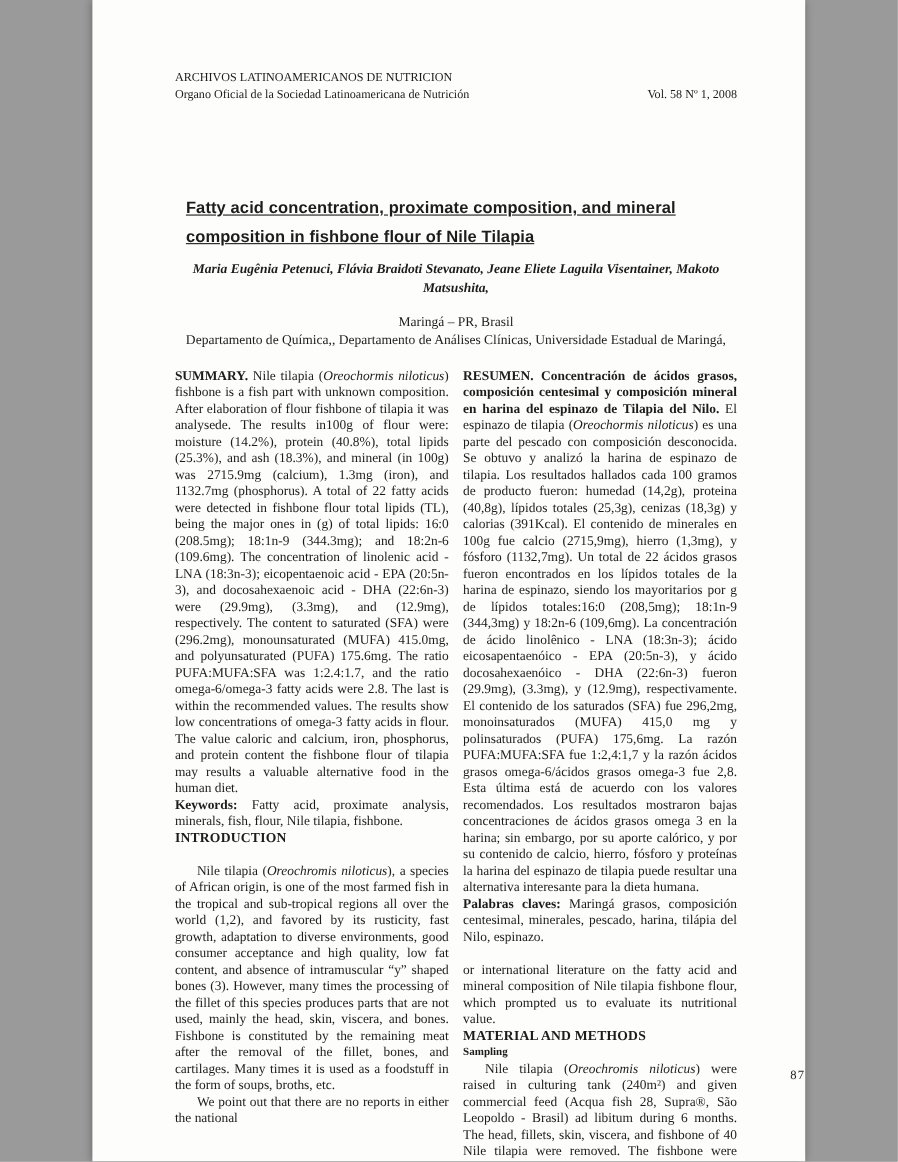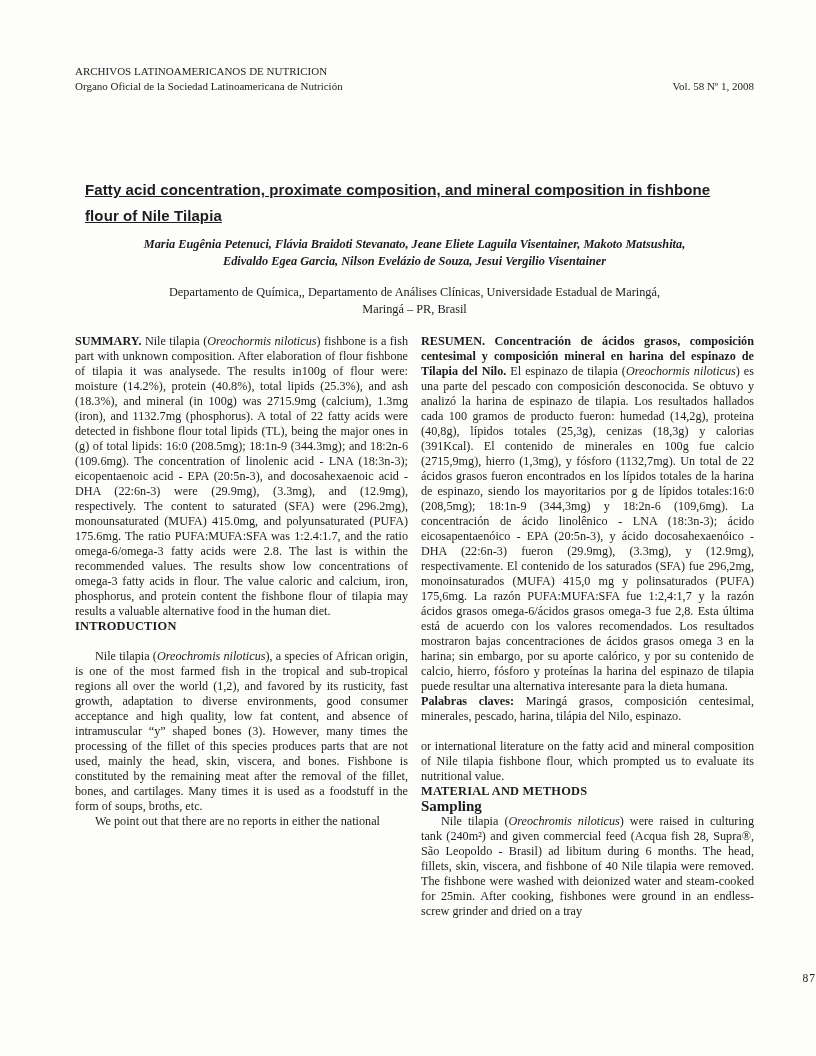--- a/index.html
+++ b/index.html
@@ -1,18 +1,18 @@
 <!DOCTYPE html>
 <html><head>
 <meta charset="utf-8">
 <style>
   html,body { margin:0; padding:0; background:#9a9a9a; }
   .page {
     position:relative;
-    width:816px; height:1056px;
+    width:648px; height:1056px;
     margin:0 auto;
     background:#fdfdfb;
     color:#1c1c1c;
     font-family:"Liberation Serif", serif;
     overflow:hidden;
     box-shadow:0 0 8px rgba(0,0,0,.35);
   }
   
   .journal-header {
     position:absolute; top:64px; left:75px; right:62px;
@@ -52,21 +52,21 @@
   .rb { font-weight:bold; }
   .ri { font-style:italic; }
   .section-heading {
     text-align:center; font-weight:bold;
     font-size:12.4px; letter-spacing:.2px;
     margin:0;
   }
   .intro-heading { margin-top:82px; }
   .methods-heading { margin-top:15px; }
   .sub-heading {
-    font-weight:bold; font-size:15px; margin:15px 0 0 0;
+    font-weight:bold; font-size:10px; margin:15px 0 0 0;
   }
   .indent { text-indent:20px; }
   .after-blank { margin-top:15px !important; }
   
   .page-number {
     position:absolute; top:972px; left:0; right:0;
     text-align:right; font-size:11.5px; letter-spacing:1px;
   }
 </style>
 </head>
@@ -79,32 +79,32 @@
       <div>ARCHIVOS LATINOAMERICANOS DE NUTRICION</div>
       <div>Organo Oficial de la Sociedad Latinoamericana de Nutrición</div>
     </div>
     <div class="journal-issue">Vol. 58  Nº 1, 2008</div>
   </div>
 
   <h1 class="article-title">Fatty acid concentration, proximate composition, and mineral composition in fishbone flour of Nile Tilapia</h1>
 
   <div class="authors">
     <div>Maria Eugênia Petenuci, Flávia Braidoti Stevanato, Jeane Eliete Laguila Visentainer, Makoto Matsushita,</div>
-    <div>Edivaldo Egea Garcia, Nilson Evelázio de Souza, Jesui Vergilio Visentainer</div>
   </div>
 
   <div class="affiliation">
+    <div>Maringá – PR, Brasil</div>
     <div>Departamento de Química,, Departamento de Análises Clínicas, Universidade Estadual de Maringá,</div>
-    <div>Maringá – PR, Brasil</div>
   </div>
 
   <div class="columns">
 
     <div class="col">
       <p><span class="rb">SUMMARY. </span><span>Nile tilapia (</span><span class="ri">Oreochormis niloticus</span><span>) fishbone is a fish part with unknown composition. After elaboration of flour fishbone of tilapia it was analysede. The results in100g of flour were: moisture (14.2%), protein (40.8%), total lipids (25.3%), and ash (18.3%), and mineral (in 100g) was 2715.9mg (calcium), 1.3mg (iron), and 1132.7mg (phosphorus). A total of 22 fatty acids were detected in fishbone flour total lipids (TL), being the major ones in (g) of total lipids: 16:0 (208.5mg); 18:1n-9 (344.3mg); and 18:2n-6 (109.6mg). The concentration of linolenic acid - LNA (18:3n-3); eicopentaenoic acid - EPA (20:5n-3), and docosahexaenoic acid - DHA (22:6n-3) were (29.9mg), (3.3mg), and (12.9mg), respectively. The content to saturated (SFA) were (296.2mg), monounsaturated (MUFA) 415.0mg, and polyunsaturated (PUFA) 175.6mg. The ratio PUFA:MUFA:SFA was 1:2.4:1.7, and the ratio omega-6/omega-3 fatty acids were 2.8.  The last is within the recommended values. The results show low concentrations of omega-3 fatty acids in flour. The value caloric and calcium, iron, phosphorus, and protein content the fishbone flour of tilapia may results a valuable alternative food in the human diet.</span></p>
+      <p><span class="rb">Keywords: </span><span>Fatty acid, proximate analysis, minerals, fish, flour, Nile tilapia, fishbone.</span></p>
       <p class="section-heading intro-heading">INTRODUCTION</p>
       <p class="indent after-blank"><span>Nile tilapia (</span><span class="ri">Oreochromis niloticus</span><span>), a species of African origin, is one of the most farmed fish in the tropical and sub-tropical regions all over the world (1,2), and favored by its rusticity, fast growth, adaptation to diverse environments, good consumer acceptance and high quality, low fat content, and absence of intramuscular “y” shaped bones (3). However, many times the processing of the fillet of this species produces parts that are not used, mainly the head, skin, viscera, and bones. Fishbone is constituted by the remaining meat after the removal of the fillet, bones, and cartilages. Many times it is used as a foodstuff in the form of soups, broths, etc.</span></p>
       <p class="indent"><span>We point out that there are no reports in either the national</span></p>
     </div>
 
     <div class="col">
       <p><span class="rb">RESUMEN. Concentración de ácidos grasos, composición centesimal y composición mineral en harina del espinazo de Tilapia del Nilo. </span><span>El espinazo de tilapia (</span><span class="ri">Oreochormis niloticus</span><span>) es una parte del pescado con composición desconocida. Se obtuvo y analizó la harina de espinazo de tilapia. Los resultados hallados cada 100 gramos de producto fueron: humedad (14,2g), proteina (40,8g), lípidos totales (25,3g), cenizas (18,3g) y calorias (391Kcal). El contenido de minerales en  100g  fue calcio (2715,9mg), hierro (1,3mg), y fósforo (1132,7mg). Un total de 22 ácidos grasos fueron encontrados en los lípidos totales de la harina de  espinazo, siendo los mayoritarios por g de lípidos totales:16:0 (208,5mg); 18:1n-9 (344,3mg)  y 18:2n-6 (109,6mg). La concentración de ácido linolênico - LNA (18:3n-3); ácido eicosapentaenóico - EPA (20:5n-3), y ácido docosahexaenóico - DHA (22:6n-3) fueron (29.9mg), (3.3mg), y (12.9mg), respectivamente. El contenido de  los saturados (SFA) fue  296,2mg, monoinsaturados (MUFA) 415,0 mg y polinsaturados (PUFA) 175,6mg. La razón PUFA:MUFA:SFA fue 1:2,4:1,7 y la razón ácidos grasos omega-6/ácidos grasos omega-3 fue 2,8. Esta última está de acuerdo con los valores recomendados. Los resultados mostraron bajas concentraciones de ácidos grasos omega 3 en la harina; sin embargo, por su aporte calórico, y por su contenido de calcio, hierro, fósforo y proteínas la harina del espinazo de tilapia puede resultar  una alternativa interesante para la dieta humana.</span></p>
       <p><span class="rb">Palabras claves: </span><span>Maringá grasos, composición centesimal, minerales, pescado, harina, tilápia del Nilo, espinazo.</span></p>
       <p class="after-blank">or international literature on the fatty acid and mineral composition of Nile tilapia fishbone flour, which prompted us to evaluate its nutritional value.</p>
       <p class="section-heading methods-heading">MATERIAL AND METHODS</p>

